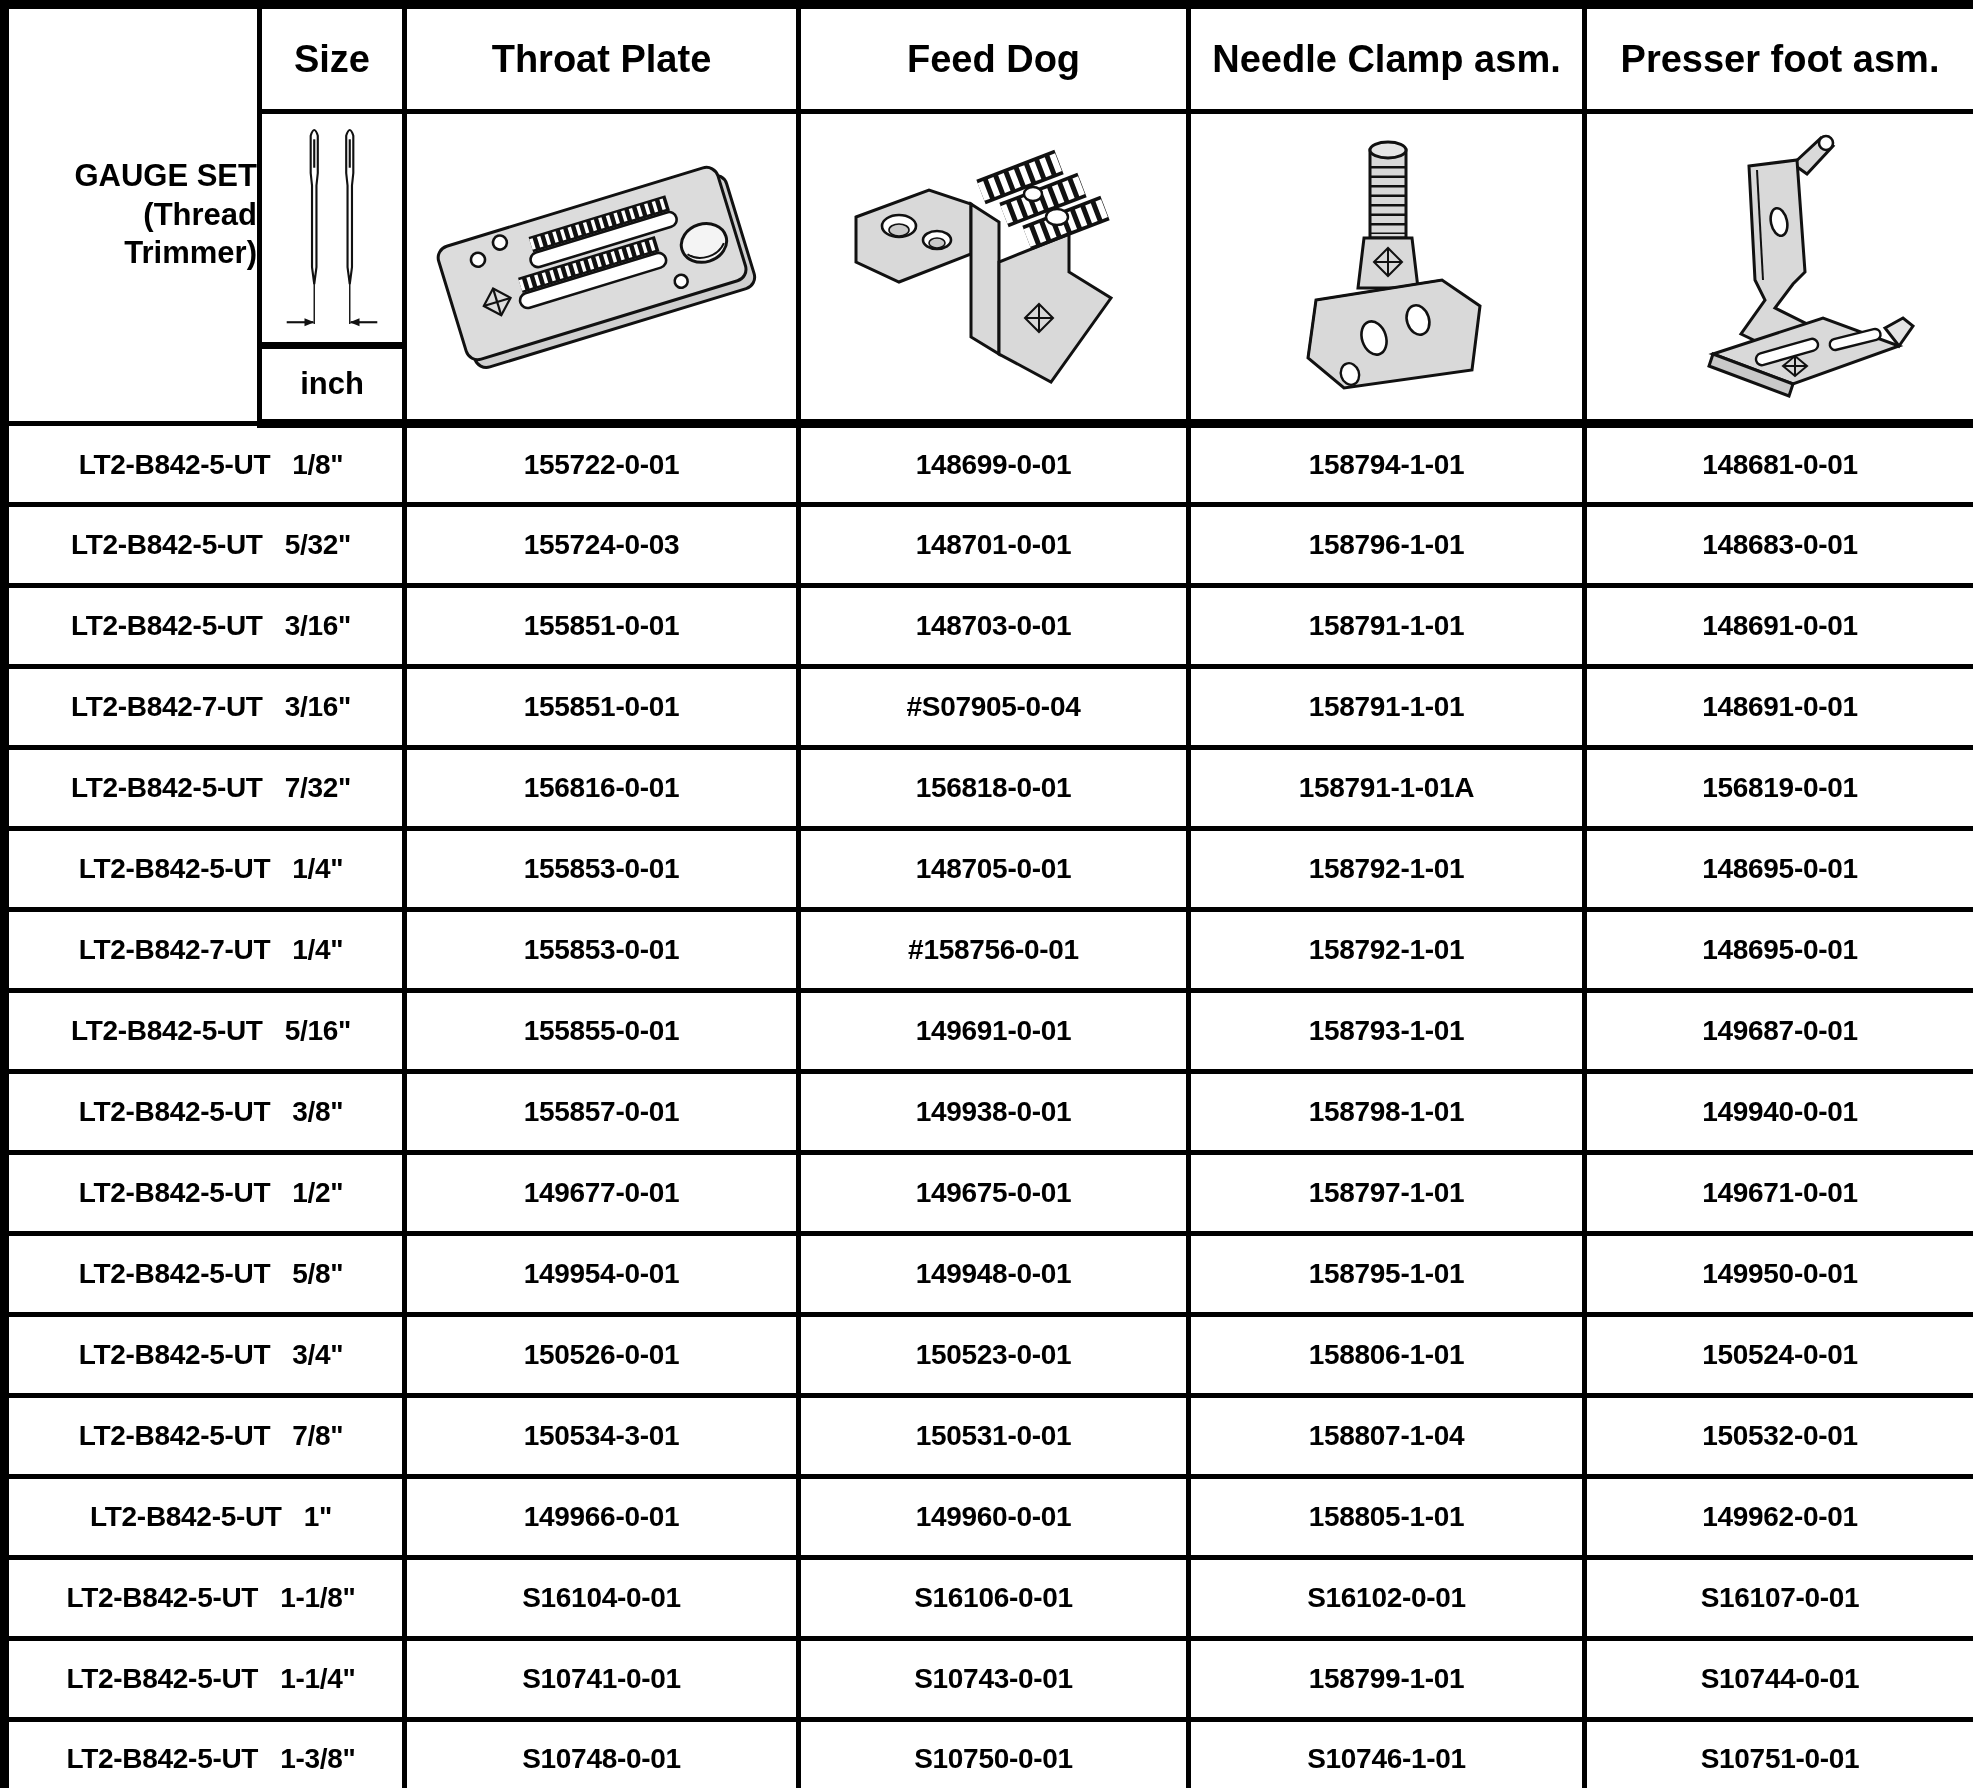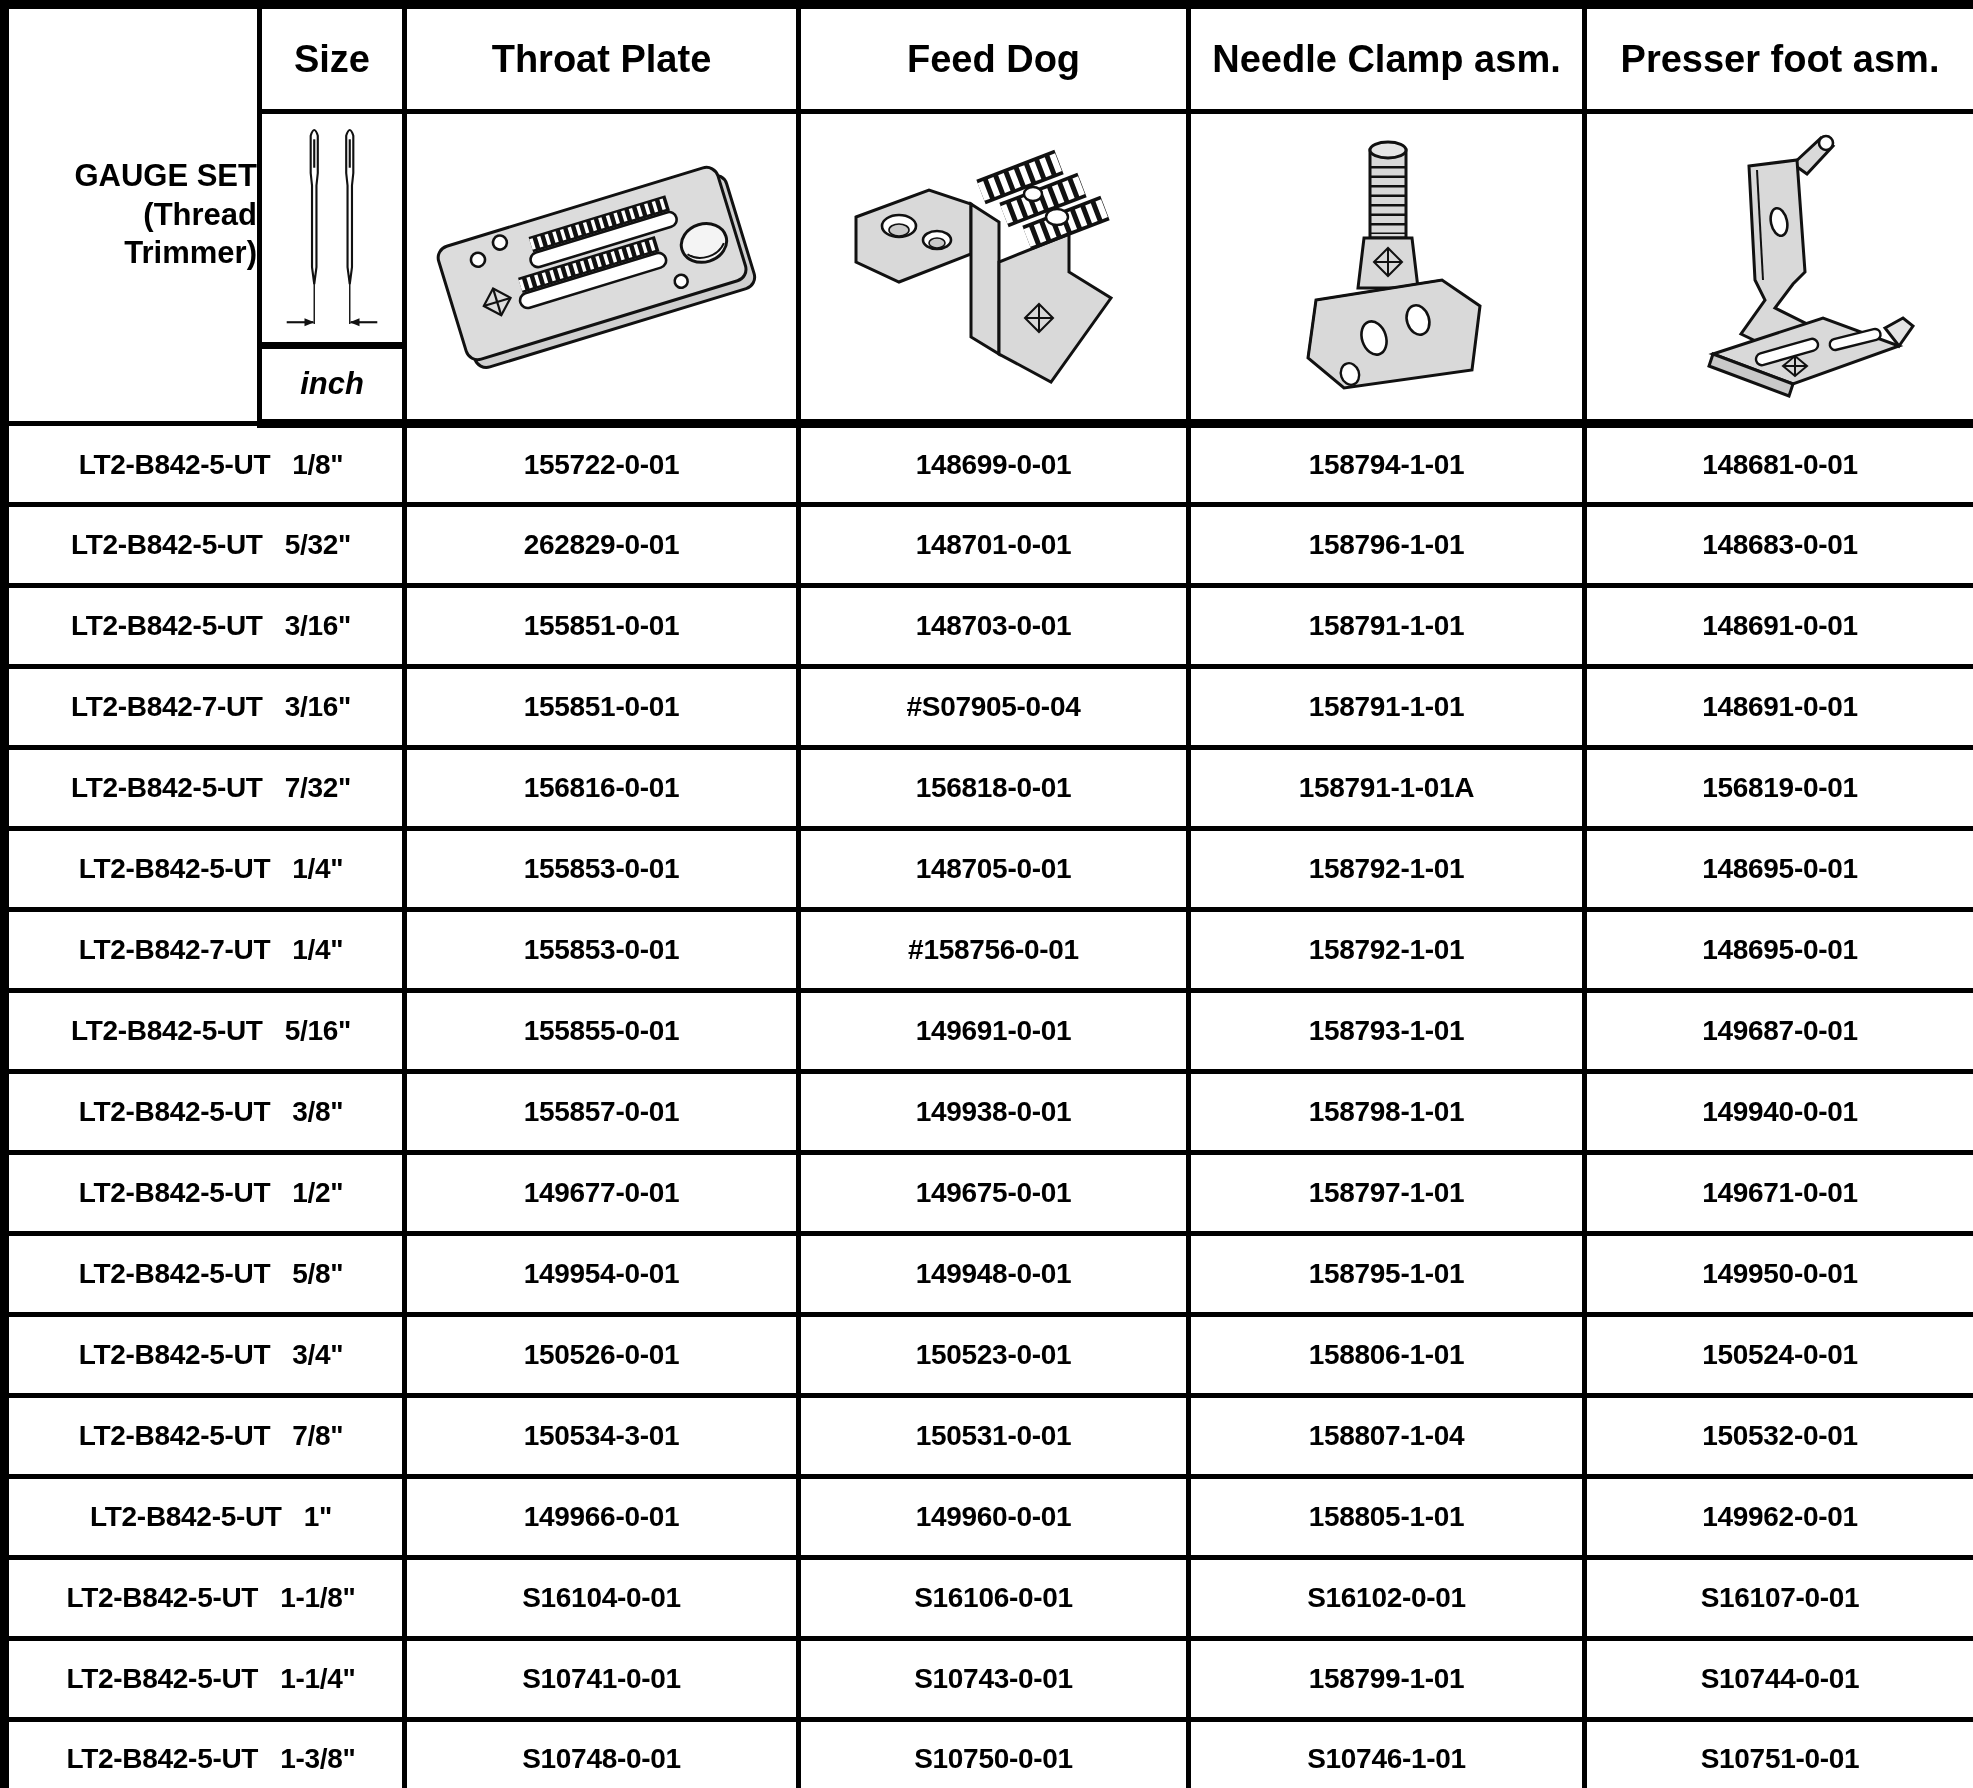--- a/index.html
+++ b/index.html
@@ -6,21 +6,21 @@
   body{width:1973px;height:1788px;font-family:"Liberation Sans",sans-serif;-webkit-font-smoothing:none;}
   table.parts{border-collapse:collapse;table-layout:fixed;width:1973px;height:1788px;background:#fff;border:9px solid #000;}
   td,th{border:5px solid #000;padding:0;overflow:hidden;}
   thead th{font-size:38px;font-weight:bold;color:#000;text-align:center;vertical-align:middle;height:100px;}
   tr.img-row td{border-bottom:9px solid #000;height:305px;vertical-align:middle;text-align:center;}
   td.corner{vertical-align:middle;text-align:right;font-size:31px;font-weight:bold;line-height:1.25;}
   td.size-cell{padding:0;vertical-align:bottom;}
   .size-inner{display:flex;flex-direction:column;height:305px;}
   .needle-wrap{flex:1 1 auto;display:flex;align-items:flex-end;justify-content:center;padding-bottom:2px;}
   .inch-box{border-top:7px solid #000;height:70px;display:flex;align-items:center;justify-content:center;
-            font-size:31px;font-weight:bold;font-style:italic;}
+            font-size:31px;font-weight:bold;}
   tbody tr{height:81px;}
   tbody td{font-size:28px;font-weight:bold;text-align:center;vertical-align:middle;letter-spacing:-0.3px;color:#000;}
   td.model-cell .pair{display:flex;justify-content:center;align-items:baseline;gap:22px;margin-left:11px;}
   svg{display:block;margin:0 auto;}
   .ink{stroke:#111;fill:none;}
 </style>
 </head>
 <body>
 
 <table class="parts">
@@ -174,21 +174,21 @@
     <td>148681-0-01</td>
   </tr>
 
   <tr>
     <td class="model-cell" colspan="2">
       <span class="pair">
         <span>LT2-B842-5-UT</span>
         <span>5/32"</span>
       </span>
     </td>
-    <td>262829-0-01</td>
+    <td>155724-0-03</td>
     <td>148701-0-01</td>
     <td>158796-1-01</td>
     <td>148683-0-01</td>
   </tr>
 
   <tr>
     <td class="model-cell" colspan="2">
       <span class="pair">
         <span>LT2-B842-5-UT</span>
         <span>3/16"</span>

